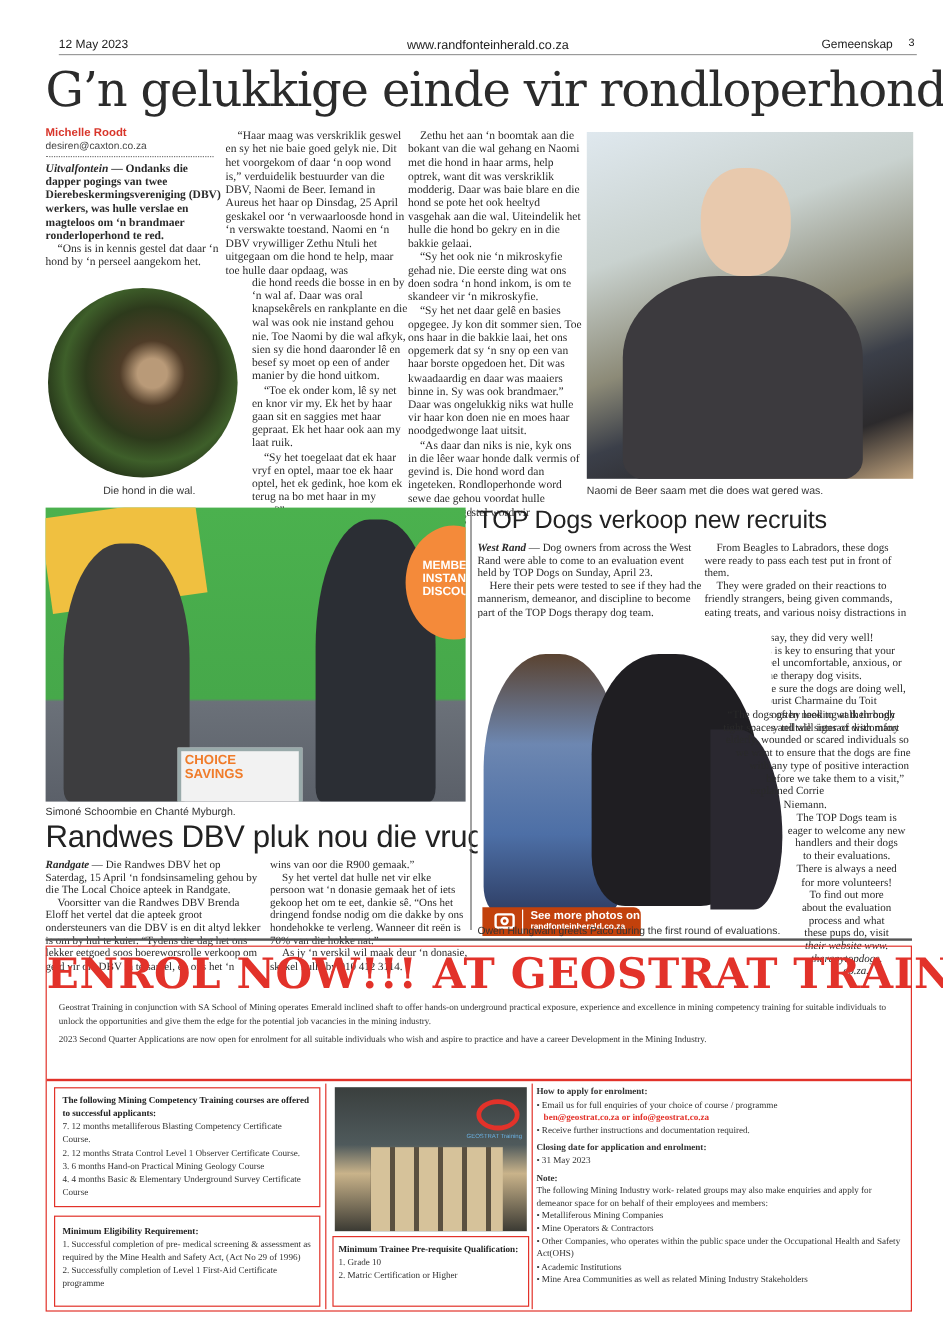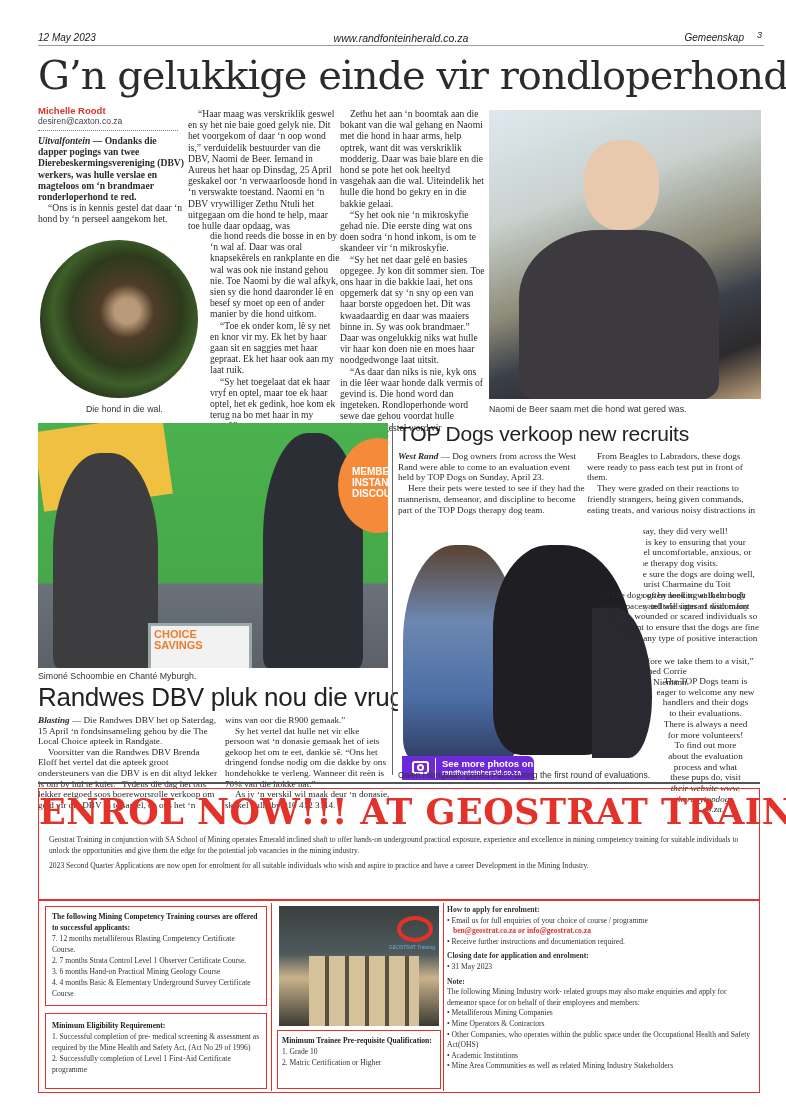--- a/index.html
+++ b/index.html
@@ -1,37 +1,37 @@
 <!DOCTYPE html>
 <html><head>
 <meta charset="utf-8">
 <style>
   * { box-sizing: border-box; margin: 0; padding: 0; }
   body { width: 786px; height: 1113px; background: #ffffff; position: relative; overflow: hidden; font-family: "Liberation Serif", serif; color: #222; }
   .abs { position: absolute; }
-  .folio { top: 30px; left: 38px; right: 22px; height: 16px; font-family: "Liberation Sans", sans-serif; font-size: 10px; color: #222; border-bottom: 1.5px solid #9a9a9a; font-style: italic; }
+  .folio { top: 30px; left: 49px; right: 22px; height: 16px; font-family: "Liberation Sans", sans-serif; font-size: 10px; color: #222; border-bottom: 1.5px solid #9a9a9a; }
   .folio .date { position: absolute; left: 0; top: 2px; }
   .folio .url { position: absolute; left: 0; right: 0; text-align: center; top: 2px; font-size: 10.5px; }
   .folio .section { position: absolute; right: 20px; top: 2px; }
   .folio .pgnum { position: absolute; right: 2px; top: 0px; font-size: 9px; }
   .headline1 { top: 52px; left: 38px; font-family: "DejaVu Serif", serif; font-size: 40px; letter-spacing: -1px; color: #2b2b2b; white-space: nowrap; }
   .byline-name { top: 105px; left: 38px; font-family: "Liberation Sans", sans-serif; font-weight: bold; font-size: 9.5px; color: #d8352a; }
   .byline-email { top: 116px; left: 38px; font-family: "Liberation Sans", sans-serif; font-size: 8.5px; color: #444; }
   .dotted { top: 130px; left: 38px; width: 140px; border-top: 1px dotted #777; }
   .col { font-size: 9.6px; line-height: 11.2px; color: #2a2a2a; text-align: left; }
   .col p { text-indent: 10px; }
   .col p.noindent { text-indent: 0; }
   .lede { font-weight: bold; }
   .place { font-style: italic; }
   .photo { background: #888; overflow: hidden; }
   .caption { font-family: "Liberation Sans", sans-serif; font-size: 8.8px; color: #333; }
   .circle-photo { border-radius: 50%; background: radial-gradient(circle at 55% 45%, #b99a78 0 10%, #4f3c28 22%, #2d3a1c 45%, #3e5f2a 60%, #1c2412 80%); }
   .divider-v { width: 1px; background: #666; }
   .h-sans { font-family: "Liberation Sans", sans-serif; color: #222; white-space: nowrap; }
-  .badge-photos { background: #6d28d9; color: #fff; font-family: "Liberation Sans", sans-serif; border-radius: 0 6px 0 0; padding-left: 47px; }
+  .badge-photos { background: #c2410c; color: #fff; font-family: "Liberation Sans", sans-serif; border-radius: 0 6px 0 0; padding-left: 47px; }
   .ad { border: 1.5px solid #e2322a; }
   .ad-title { font-family: "DejaVu Serif", serif; font-weight: bold; color: #e2322a; text-align: center; font-size: 35px; letter-spacing: 0.5px; white-space: nowrap; }
   .ad-text { font-family: Liberation Serif, serif; font-size: 7.6px; line-height: 11px; color: #333; }
   .ad-box { border: 1px solid #e2322a; position: absolute; }
   .ad-box b { color: #222; }
   .red { color: #e2322a; font-weight: bold; }
 </style>
 </head>
 <body>
 
@@ -68,36 +68,36 @@
   <p>Zethu het aan ‘n boomtak aan die bokant van die wal gehang en Naomi met die hond in haar arms, help optrek, want dit was verskriklik modderig. Daar was baie blare en die hond se pote het ook heeltyd vasgehak aan die wal. Uiteindelik het hulle die hond bo gekry en in die bakkie gelaai.</p>
   <p>“Sy het ook nie ‘n mikroskyfie gehad nie. Die eerste ding wat ons doen sodra ‘n hond inkom, is om te skandeer vir ‘n mikroskyfie.</p>
   <p>“Sy het net daar gelê en basies opgegee. Jy kon dit sommer sien. Toe ons haar in die bakkie laai, het ons opgemerk dat sy ‘n sny op een van haar borste opgedoen het. Dit was kwaadaardig en daar was maaiers binne in. Sy was ook brandmaer.” Daar was ongelukkig niks wat hulle vir haar kon doen nie en moes haar noodgedwonge laat uitsit.</p>
   <p>“As daar dan niks is nie, kyk ons in die lêer waar honde dalk vermis of gevind is. Die hond word dan ingeteken. Rondloperhonde word sewe dae gehou voordat hulle beskikbaar gestel word vir aanneming.”</p>
 </div>
 
 <div class="abs photo" style="top:110px; left:489px; width:272px; height:289px; background: linear-gradient(160deg,#dfe8ee 0%,#c9d2cf 30%,#8c8a77 55%,#3b3f49 70%,#2c2a2c 85%,#bfa27d 100%);">
   <div class="abs" style="left:95px; top:30px; width:75px; height:90px; border-radius:45%; background:#e8c9ad;"></div>
   <div class="abs" style="left:30px; top:120px; width:200px; height:170px; border-radius:40% 40% 10% 10%; background:#3c3a3e;"></div>
 </div>
-<div class="abs caption" style="top:404px; left:489px;">Naomi de Beer saam met die hond wat gered was.</div>
+<div class="abs caption" style="top:404px; left:489px;">Naomi de Beer saam met die does wat gered was.</div>
 
 <div class="abs photo" style="top:423px; left:38px; width:350px; height:245px; background: linear-gradient(180deg,#4bb14e 0%,#46a84a 65%,#6b7179 66%,#5b6069 100%);">
   <div class="abs" style="left:0; top:0; width:130px; height:80px; background:#f0c040; transform: rotate(-8deg);"></div>
   <div class="abs" style="left:15px; top:30px; width:105px; height:215px; border-radius:45% 45% 5% 5%; background:#3d3d3f;"></div>
   <div class="abs" style="left:225px; top:10px; width:100px; height:235px; border-radius:45% 45% 5% 5%; background:#2b2e34;"></div>
   <div class="abs" style="left:110px; top:164px; width:104px; height:95px; background:#f2f2f2; border:3px solid #9aa;margin-top:36px;">
     <div style="font-family:'Liberation Sans',sans-serif; font-weight:bold; font-size:11px; color:#f07c2a; padding:3px; line-height:11px; width:60px;">CHOICE SAVINGS</div>
   </div>
   <div class="abs" style="left:300px; top:15px; width:80px; height:95px; border-radius:50%; background:#f48a3a; color:#fff; font-family:'Liberation Sans',sans-serif; font-weight:bold; font-size:10px; padding:28px 0 0 14px; line-height:11px;">MEMBERS INSTANT DISCOUNT</div>
 </div>
 <div class="abs caption" style="top:671px; left:38px;">Simoné Schoombie en Chanté Myburgh.</div>
 <div class="abs h-sans" style="top:682px; left:38px; font-size:26px; letter-spacing:-0.3px;">Randwes DBV pluk nou die vrugte</div>
 
 <div class="abs col" style="top:715px; left:38px; width:180px; font-size:9.2px; line-height:10.6px;">
-  <p class="noindent"><span class="place" style="font-weight:bold;">Blasting</span><span> — Die Randwes DBV het op Saterdag, 15 April ‘n fondsinsameling gehou by die The Local Choice apteek in Randgate.</span></p>
+  <p class="noindent"><span class="place" style="font-weight:bold;">Randgate</span><span> — Die Randwes DBV het op Saterdag, 15 April ‘n fondsinsameling gehou by die The Local Choice apteek in Randgate.</span></p>
   <p>Voorsitter van die Randwes DBV Brenda Eloff het vertel dat die apteek groot ondersteuners van die DBV is en dit altyd lekker is om by hul te kuier. “Tydens die dag het ons lekker eetgoed soos boerewors­rolle verkoop om geld vir die DBV in te samel, en ons het ‘n</p>
 </div>
 <div class="abs col" style="top:715px; left:225px; width:165px; font-size:9.2px; line-height:10.6px;">
   <p class="noindent">wins van oor die R900 gemaak.”</p>
   <p>Sy het vertel dat hulle net vir elke persoon wat ‘n donasie gemaak het of iets gekoop het om te eet, dankie sê. “Ons het dringend fondse nodig om die dakke by ons hondehokke te verleng.  Wanneer dit reën is 70% van die hokke nat.”</p>
   <p>As jy ‘n verskil wil maak deur ‘n donasie, skakel hulle by 010 412 3114.</p>
 </div>
 
 <div class="abs divider-v" style="top:423px; left:392px; height:352px;"></div>
 
@@ -121,21 +121,21 @@
   <div class="abs" style="left:95px; top:30px; width:140px; height:210px; border-radius:40% 50% 35% 20%; background:#1f1e22;"></div>
 </div>
 <div class="abs" style="top:608px; left:592px; width:60px; height:150px; border-radius:0 60% 40% 0; background:#2a2830;"></div>
 
 <div class="abs col" style="top:590px; left:590px; width:172px; font-size:9.2px; line-height:10.7px; text-align:center;">
   <div style="padding-left:0px;">“The dogs often need to walk through</div>
   <div style="padding-left:0px;">tight spaces and will interact with many</div>
   <div style="padding-left:10px;">elderly, wounded or scared individuals so</div>
   <div style="padding-left:20px;">we want to ensure that the dogs are fine</div>
   <div style="padding-left:30px;">with any type of positive interaction</div>
-  <div style="padding-left:40px;margin-top:12px;">before we take them to a visit,”</div>
+  <div style="padding-left:40px;">before we take them to a visit,”</div>
   <div style="padding-right:40px;">explained Corrie</div>
   <div style="padding-right:10px;">Niemann.</div>
 </div>
 <div class="abs col" style="top:676px; left:648px; width:115px; font-size:9.2px; line-height:10.7px; text-align:center;">
   <div>The TOP Dogs team is</div>
   <div>eager to welcome any new</div>
   <div>handlers and their dogs</div>
   <div>to their evaluations.</div>
   <div>There is always a need</div>
   <div>for more volunteers!</div>
@@ -161,21 +161,21 @@
 <div class="abs" style="top:782px; left:38px; width:722px; height:1.5px; background:#555;"></div>
 <div class="abs ad" style="top:788px; left:38px; width:722px; height:305px;">
   <div class="ad-title" style="margin-top:2px;">ENROL NOW!!! AT GEOSTRAT TRAINING</div>
   <div class="ad-text" style="padding:2px 10px 0 10px;">Geostrat Training in conjunction with SA School of Mining operates Emerald  inclined shaft to offer hands-on underground practical exposure, experience and excellence in mining competency training for suitable individuals to unlock the opportunities and give them the edge for the potential job vacancies in the mining industry.</div>
   <div class="ad-text" style="padding:4px 10px 0 10px;">2023 Second Quarter Applications are now open for enrolment for all suitable individuals who wish and aspire to practice and have a career Development in the Mining Industry.</div>
   <div class="abs" style="top:110px; left:0; right:0; height:1.5px; background:#e2322a;"></div>
 
   <div class="ad-box ad-text" style="top:117px; left:6px; width:222px; height:100px; padding:4px 6px;">
     <b style="display:block;">The following Mining Competency Training courses are offered to successful applicants:</b>
     <div>7. 12 months metalliferous Blasting Competency Certificate Course.</div>
-    <div>2. 7 months Strata Control Level 1 Observer Certificate Course.</div>
+    <div>2. 12 months Strata Control Level 1 Observer Certificate Course.</div>
     <div>3. 6 months Hand-on Practical Mining Geology Course</div>
     <div>4. 4 months Basic &amp; Elementary Underground Survey Certificate Course</div>
   </div>
   <div class="ad-box ad-text" style="top:224px; left:6px; width:222px; height:76px; padding:6px 6px;">
     <b style="display:block;">Minimum  Eligibility Requirement:</b>
     <div>1. Successful completion of pre- medical screening &amp; assessment as required by the Mine Health and Safety Act, (Act No 29 of 1996)</div>
     <div>2. Successfully completion of Level 1 First-Aid Certificate programme</div>
   </div>
 
   <div class="abs" style="top:114px; left:232px; width:1px; height:188px; background:#e2322a;"></div>

